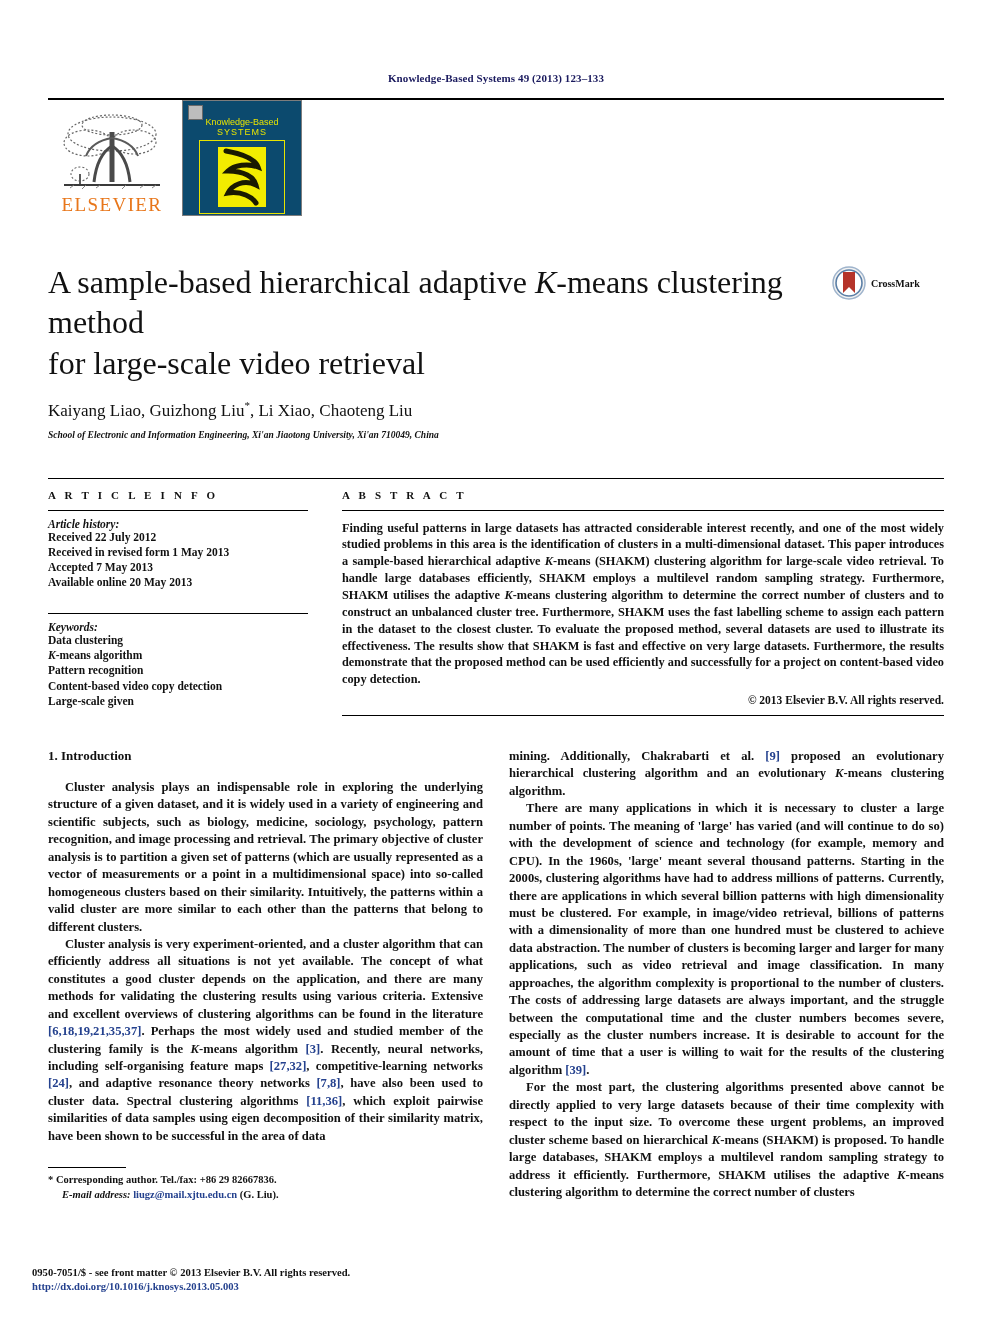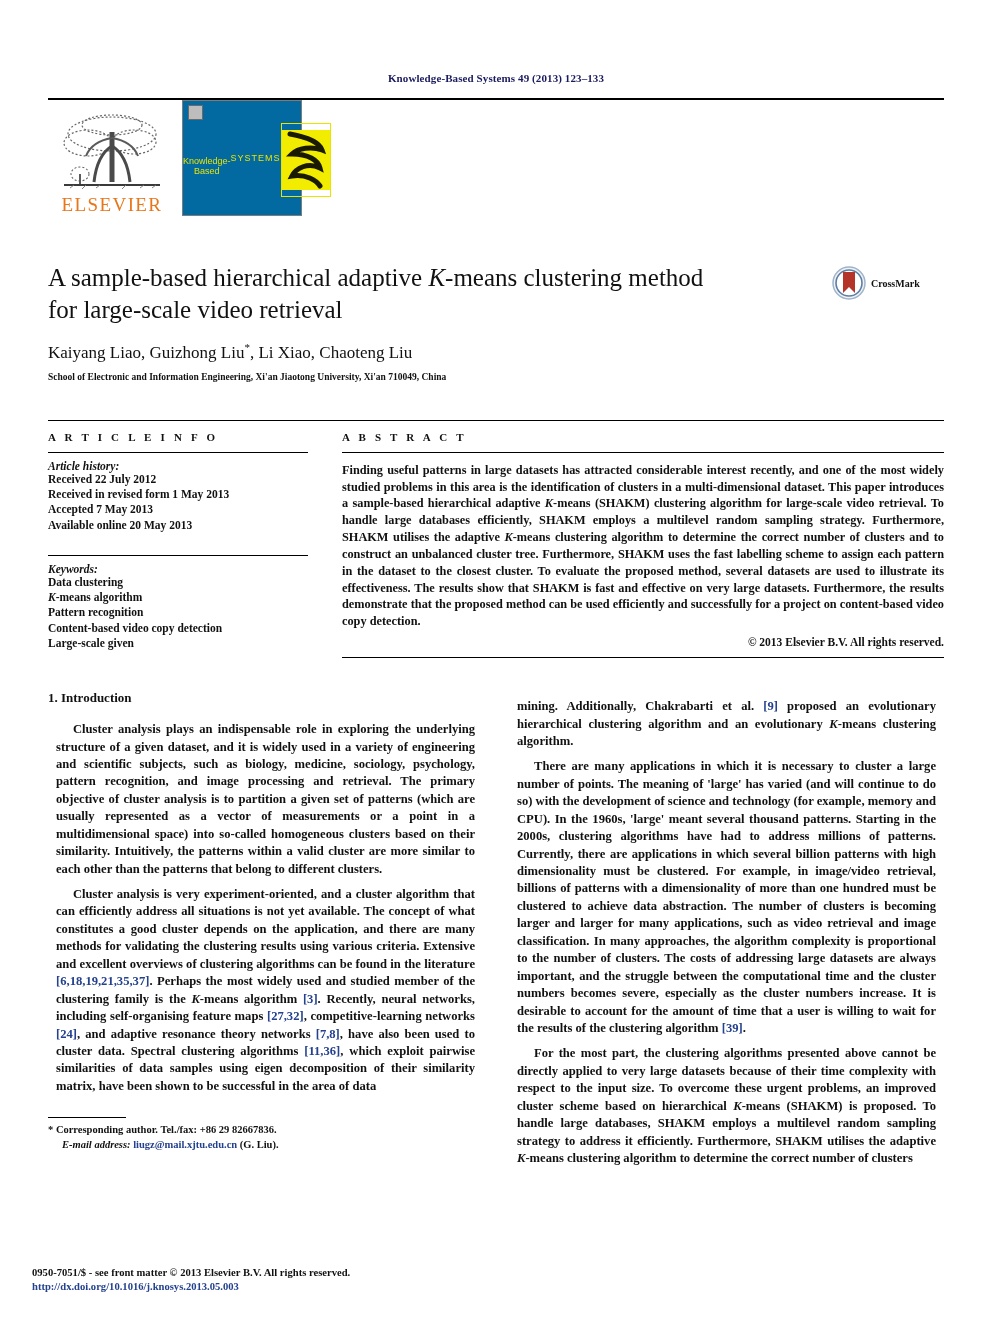--- a/index.html
+++ b/index.html
@@ -85,25 +85,25 @@
   .homepage-line {
     font-family: "Liberation Sans", sans-serif;
     font-size: 12px;
     color: #222;
     letter-spacing: 1.1px;
   }
   .cover-thumb {
     width: 118px;
     flex: 0 0 118px;
     margin-left: 6px;
-    background: #0369a1;
+    background: #0c4a6e;
     border: 1px solid #7d7d7d;
     position: relative;
     display: flex;
-    flex-direction: row;
+    flex-direction: column;
     align-items: center;
   }
   .cover-badge {
     position: absolute;
     left: 5px; top: 4px;
     width: 13px; height: 13px;
     background: #bdbdbd;
     border: 1px solid #6a6a6a;
   }
   .cover-kb {
@@ -139,37 +139,38 @@
 
   
   .title-block {
     margin-top: 46px;
     display: flex;
     align-items: flex-start;
   }
   .title-left { flex: 1 1 auto; padding-right: 12px; }
   .paper-title {
     font-family: "Liberation Serif", serif;
-    font-size: 25px;
+    font-size: 32px;
     line-height: 1.26;
     color: #111;
     margin: 0;
     font-weight: normal;
   }
   .paper-title .ital { font-style: italic; }
   .authors {
     margin-top: 16px;
     font-family: "Liberation Serif", serif;
     font-size: 17px;
     color: #111;
   }
   .authors sup { font-size: 11px; vertical-align: super; }
   .affiliation {
     margin-top: 9px;
     font-family: "Liberation Serif", serif;
+    font-style: italic;
     font-weight: bold;
     font-size: 9.5px;
     color: #111;
   }
   .crossmark {
     flex: 0 0 112px;
     display: flex;
     align-items: center;
     gap: 5px;
     padding-top: 4px;
@@ -249,21 +250,21 @@
     font-weight: bold;
     color: #111;
     margin: 0 0 15px 0;
   }
   .para {
     font-size: 12.6px;
     line-height: 1.385;
     text-align: justify;
     color: #111;
     font-weight: bold;
-    margin: 8px;
+    margin: 0;
     text-indent: 17px;
   }
   .para.noindent { text-indent: 0; }
   .para .ital { font-style: italic; }
   .cite { color: #24418e; }
 
   
   .footnote {
     margin-top: 22px;
     padding-top: 6px;

